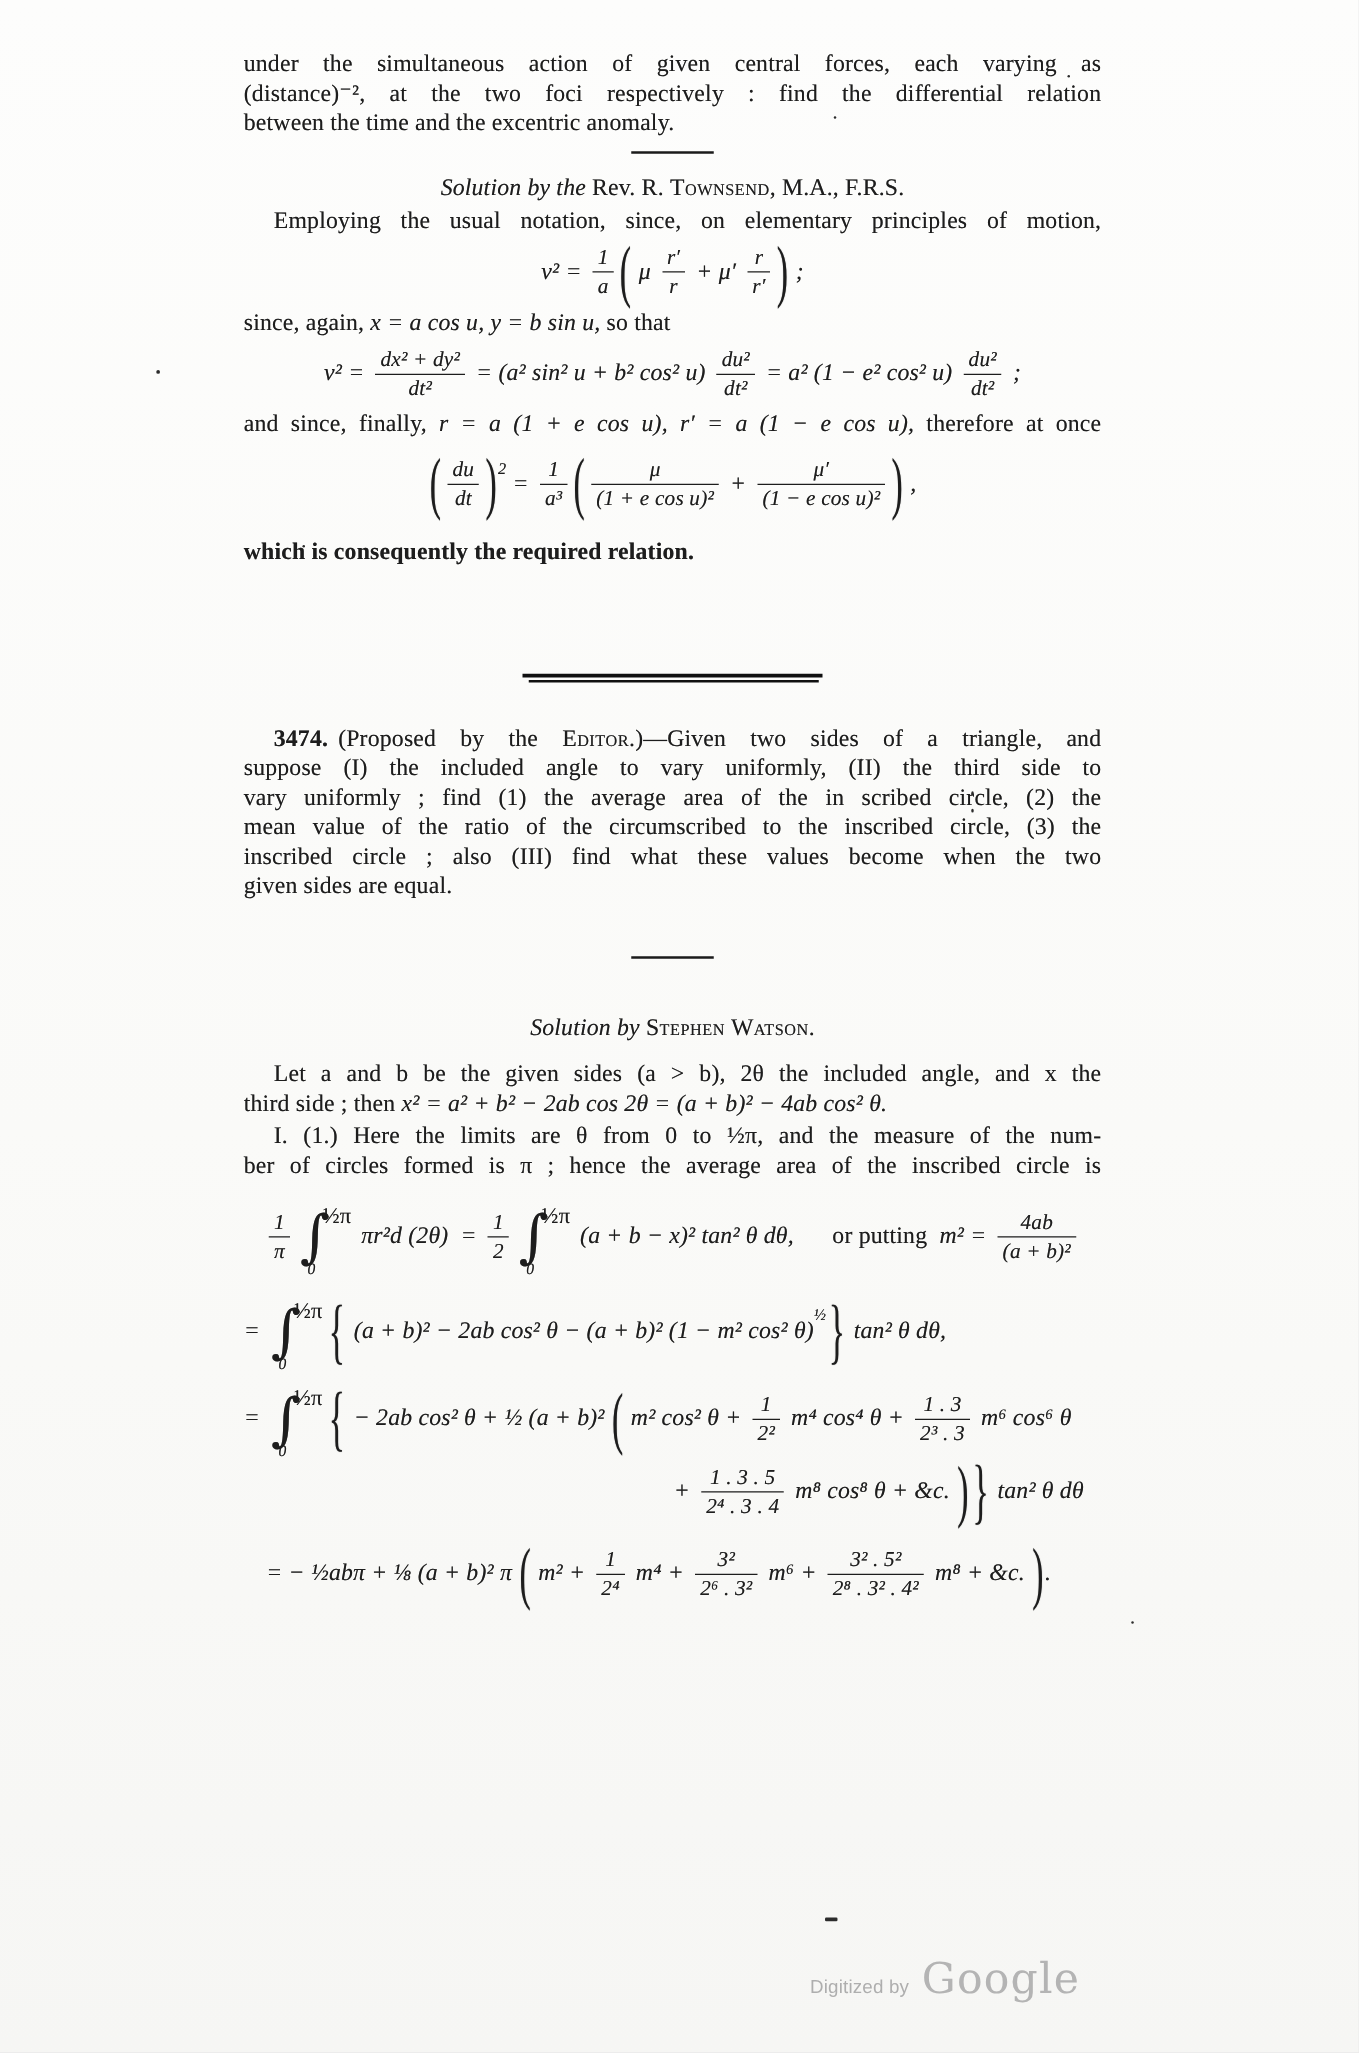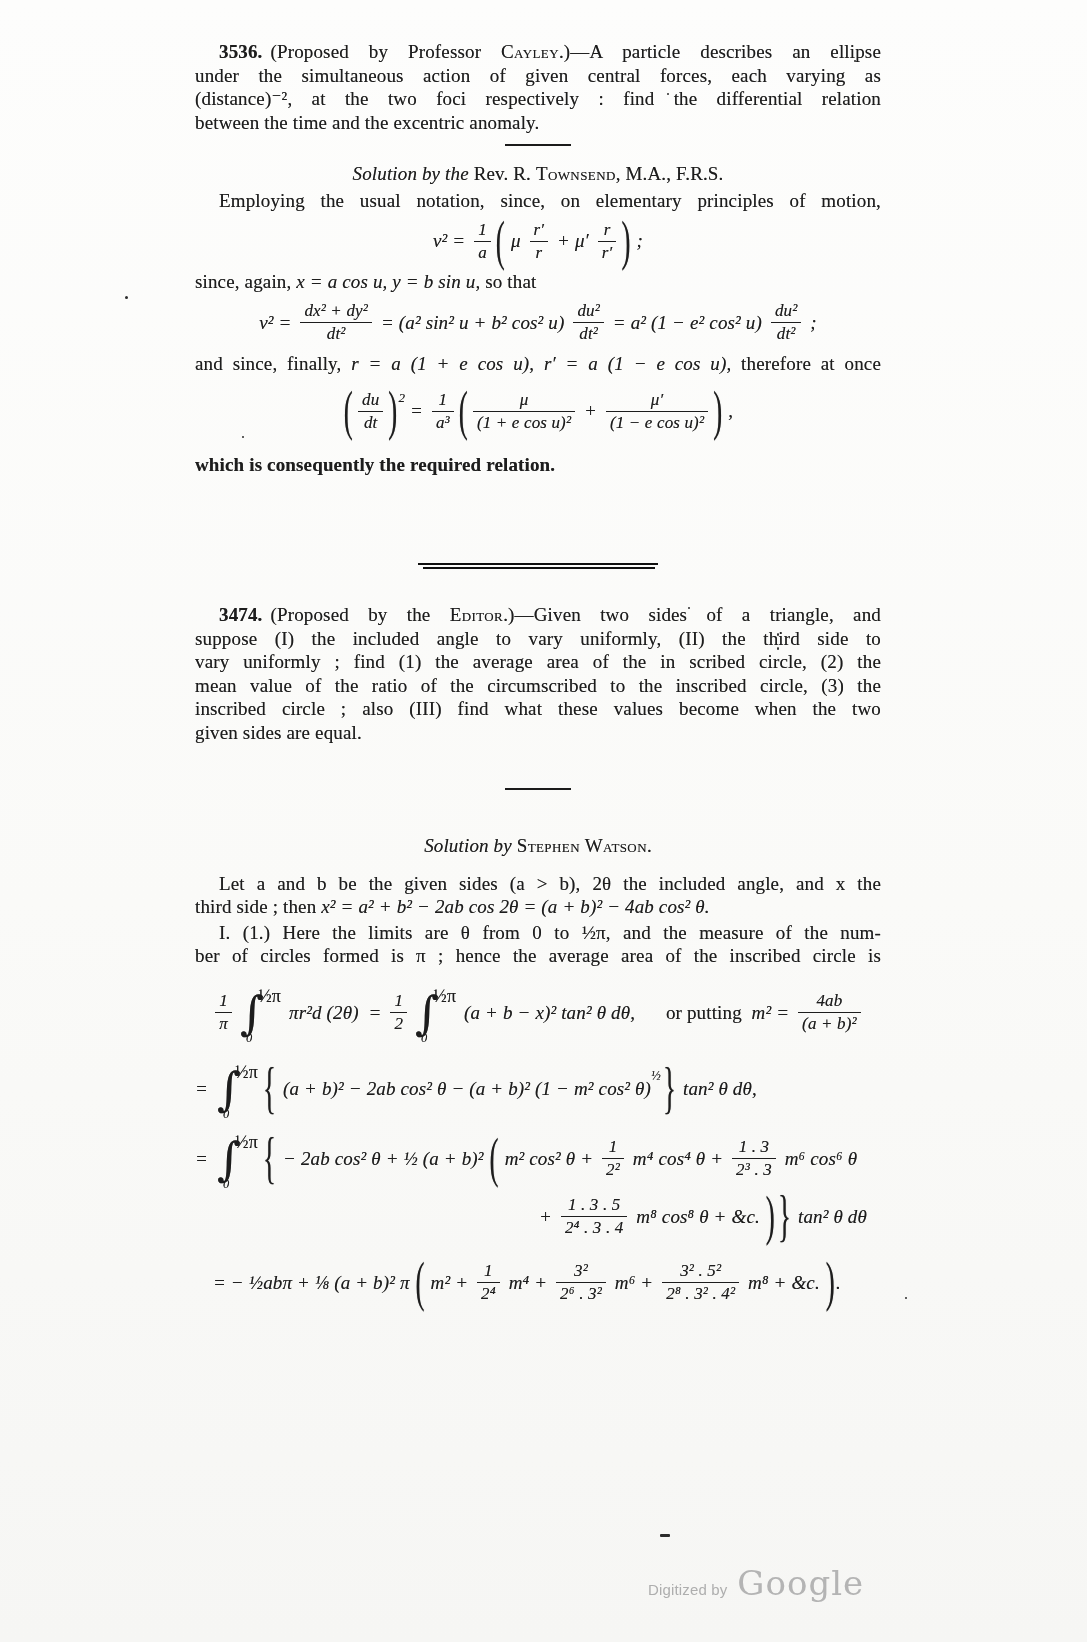--- a/index.html
+++ b/index.html
@@ -76,21 +76,20 @@
   .sp.dash { border-radius:1px; }
 </style>
 </head>
 <body>
 
 <div class="page">
   <div class="content">
 
 
     <div class="para3536">
-      <div class="tl ind"><span class="pnum">3536.</span><span>(Proposed by Professor </span><span class="sc">Cayley</span><span>.)—A particle describes an ellipse</span></div>
       <div class="tl">under the simultaneous action of given central forces, each varying as</div>
       <div class="tl">(distance)⁻², at the two foci respectively : find the differential relation</div>
       <div class="tl noj">between the time and the excentric anomaly.</div>
     </div>
 
     <div class="hr-short"></div>
 
     <div class="heading"><span class="it">Solution by the </span><span>Rev. R. </span><span class="sc">Townsend</span><span>, M.A., F.R.S.</span></div>
 
     <div class="tl ind intro">Employing the usual notation, since, on elementary principles of motion,</div>

